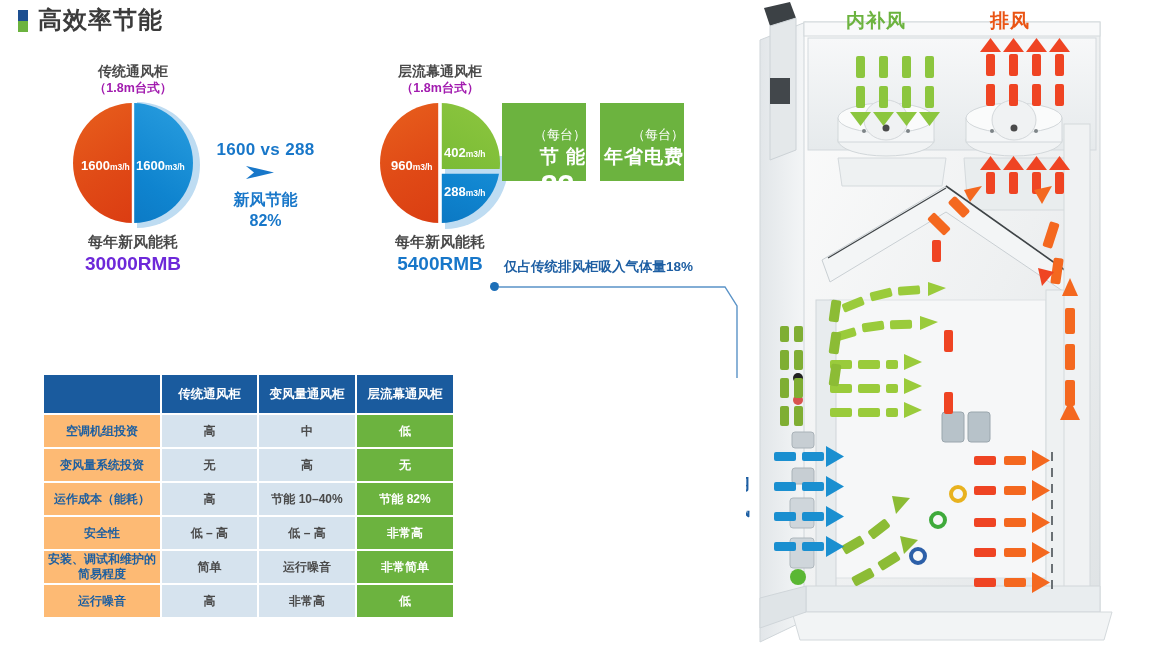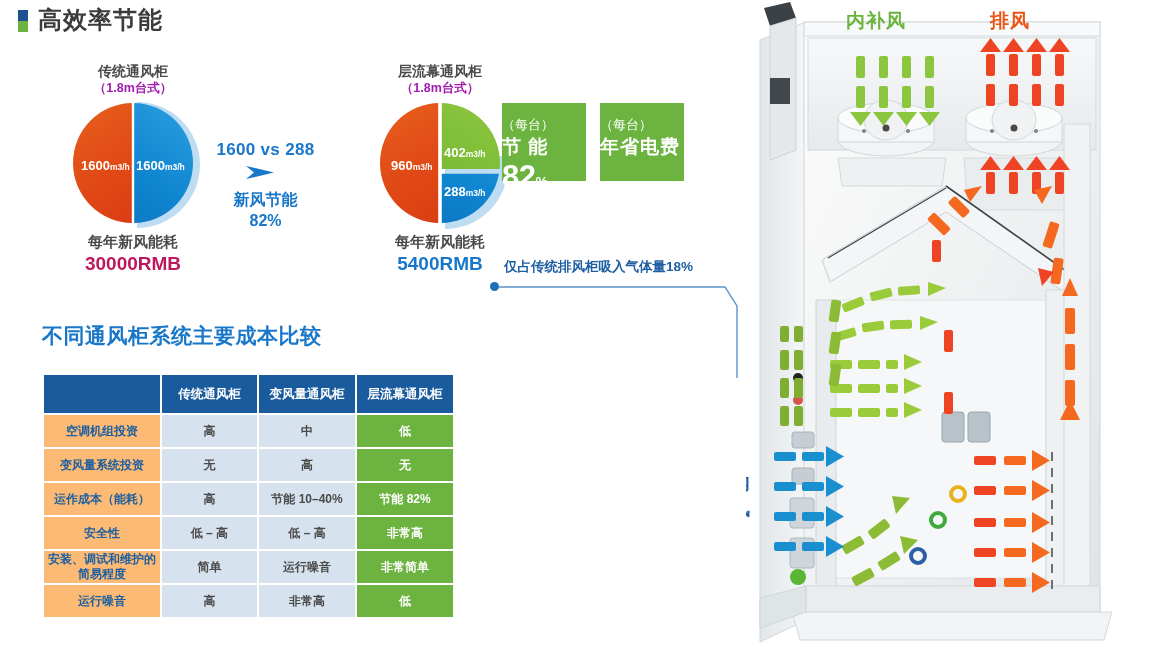--- a/index.html
+++ b/index.html
@@ -19,21 +19,21 @@
   #header .mark .m-bot{flex:1;background:#6cb33f;}
   #header .htitle{font-size:24px;color:#3b3b3b;font-weight:bold;letter-spacing:1px;line-height:24px;}
 
   
   .pie-block{position:absolute;width:230px;text-align:center;}
   .pie-cap{font-size:14px;color:#4a4a4a;font-weight:bold;line-height:18px;}
   .pie-sub{font-size:12.5px;color:#a21caf;font-weight:bold;line-height:17px;}
   .pie-wrap{position:relative;width:120px;height:120px;margin:6px auto 0 auto;}
   .pie-foot{font-size:15px;color:#4a4a4a;font-weight:bold;line-height:21px;margin-top:8px;}
   .pie-foot .val{display:block;font-size:19px;line-height:24px;}
-  .pie-foot .val.gray{color:#be185d;}
+  .pie-foot .val.gray{color:#6d28d9;}
   .pie-foot .val.blue{color:#1877c9;}
 
   
   .halo{position:absolute;border-radius:50%;background:#bedcf2;}
   .slice{position:absolute;top:0;left:0;width:120px;height:120px;border-radius:50%;}
   .lbl{position:absolute;color:#fff;font-weight:bold;white-space:nowrap;}
   .lbl .num{font-size:13px;}
   .lbl .unit{font-size:8.5px;}
 
   
@@ -66,22 +66,22 @@
 
   
   #vs{position:absolute;left:198px;top:140px;width:135px;text-align:center;color:#1877c9;}
   #vs .vs-top{font-size:17px;font-weight:bold;letter-spacing:.3px;}
   #vs .vs-arrow{margin:4px auto 2px auto;width:44px;height:17px;}
   #vs .vs-b1{font-size:16px;font-weight:bold;line-height:22px;margin-top:2px;}
   #vs .vs-b2{font-size:16px;font-weight:bold;line-height:20px;}
 
   
   #badges{position:absolute;left:502px;top:103px;display:flex;gap:14px;}
-  .badge{width:84px;height:78px;background:#6cb33f;color:#fff;text-align:left;
-         display:flex;flex-direction:column;justify-content:flex-start;padding-top:13px;box-sizing:border-box;}
+  .badge{width:84px;height:78px;background:#6cb33f;color:#fff;text-align:right;
+         display:flex;flex-direction:column;justify-content:flex-start;padding-top:23px;box-sizing:border-box;}
   .badge .b-top{font-size:13px;line-height:18px;font-weight:normal;}
   .badge .b-mid{font-size:19px;font-weight:bold;line-height:26px;letter-spacing:1px;}
   .badge .b-big{font-size:31px;font-weight:bold;line-height:33px;letter-spacing:-.5px;}
   .badge .b-big .suffix{font-size:14px;font-weight:bold;}
   .badge .b-big .suffix.sm{font-size:11px;}
 
   
   #callout{position:absolute;left:490px;top:258px;}
   #callout .co-text{position:absolute;left:14px;top:0;font-size:13.5px;color:#1e5fa3;
                     font-weight:bold;white-space:nowrap;}
@@ -190,21 +190,20 @@
   </div>
 
   <div id="callout">
     <div class="co-text">仅占传统排风柜吸入气体量18%</div>
     <div class="co-dot"></div>
     <svg width="250" height="110" style="position:absolute;left:7px;top:20px;">
       <path d="M2,9 L228,9 L240,28 L240,100" fill="none" stroke="#5a93c7" stroke-width="1.4"></path>
     </svg>
   </div>
 
-  <div id="sec-title">不同通风柜系统主要成本比较</div>
 
   <table id="cost-table">
     <colgroup>
         <col class="c0">
         <col class="cx">
         <col class="cx">
         <col class="cx">
       </colgroup>
     <thead>
       <tr>

